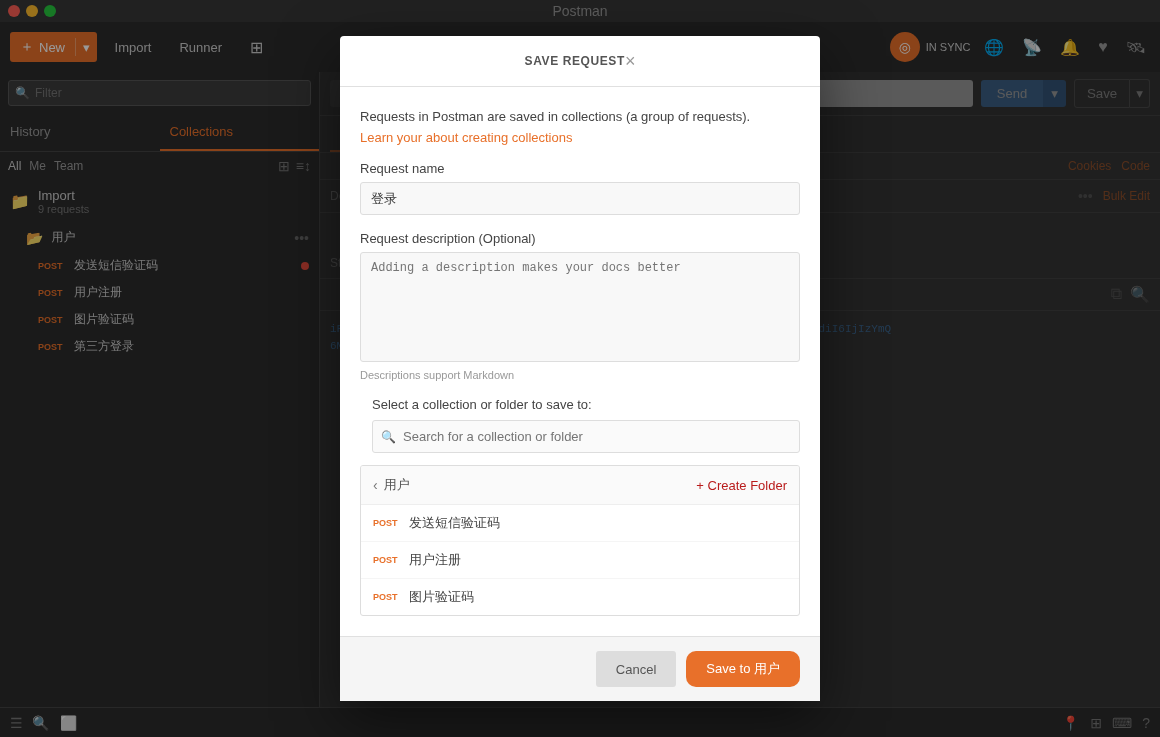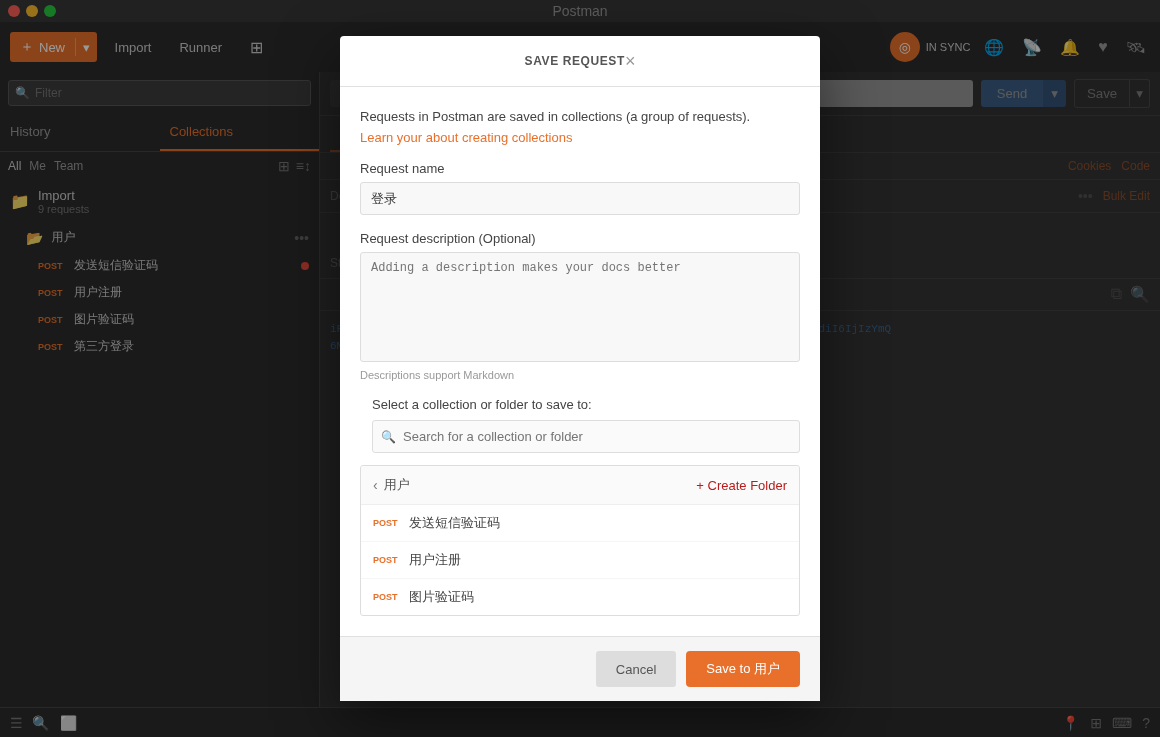--- a/index.html
+++ b/index.html
@@ -492,21 +492,21 @@
       padding: 9px 20px;
       border-radius: 3px;
       cursor: pointer;
       font-size: 13px;
     }
     .btn-save-to {
       background: #e8702a;
       color: white;
       border: none;
       padding: 9px 20px;
-      border-radius: 4px;
+      border-radius: 10px;
       cursor: pointer;
       font-size: 13px;
     }
 
     .params-tab-area {
       display: flex;
       align-items: center;
       padding: 0 10px;
       border-bottom: 1px solid #555;
       background: #3a3a3a;

